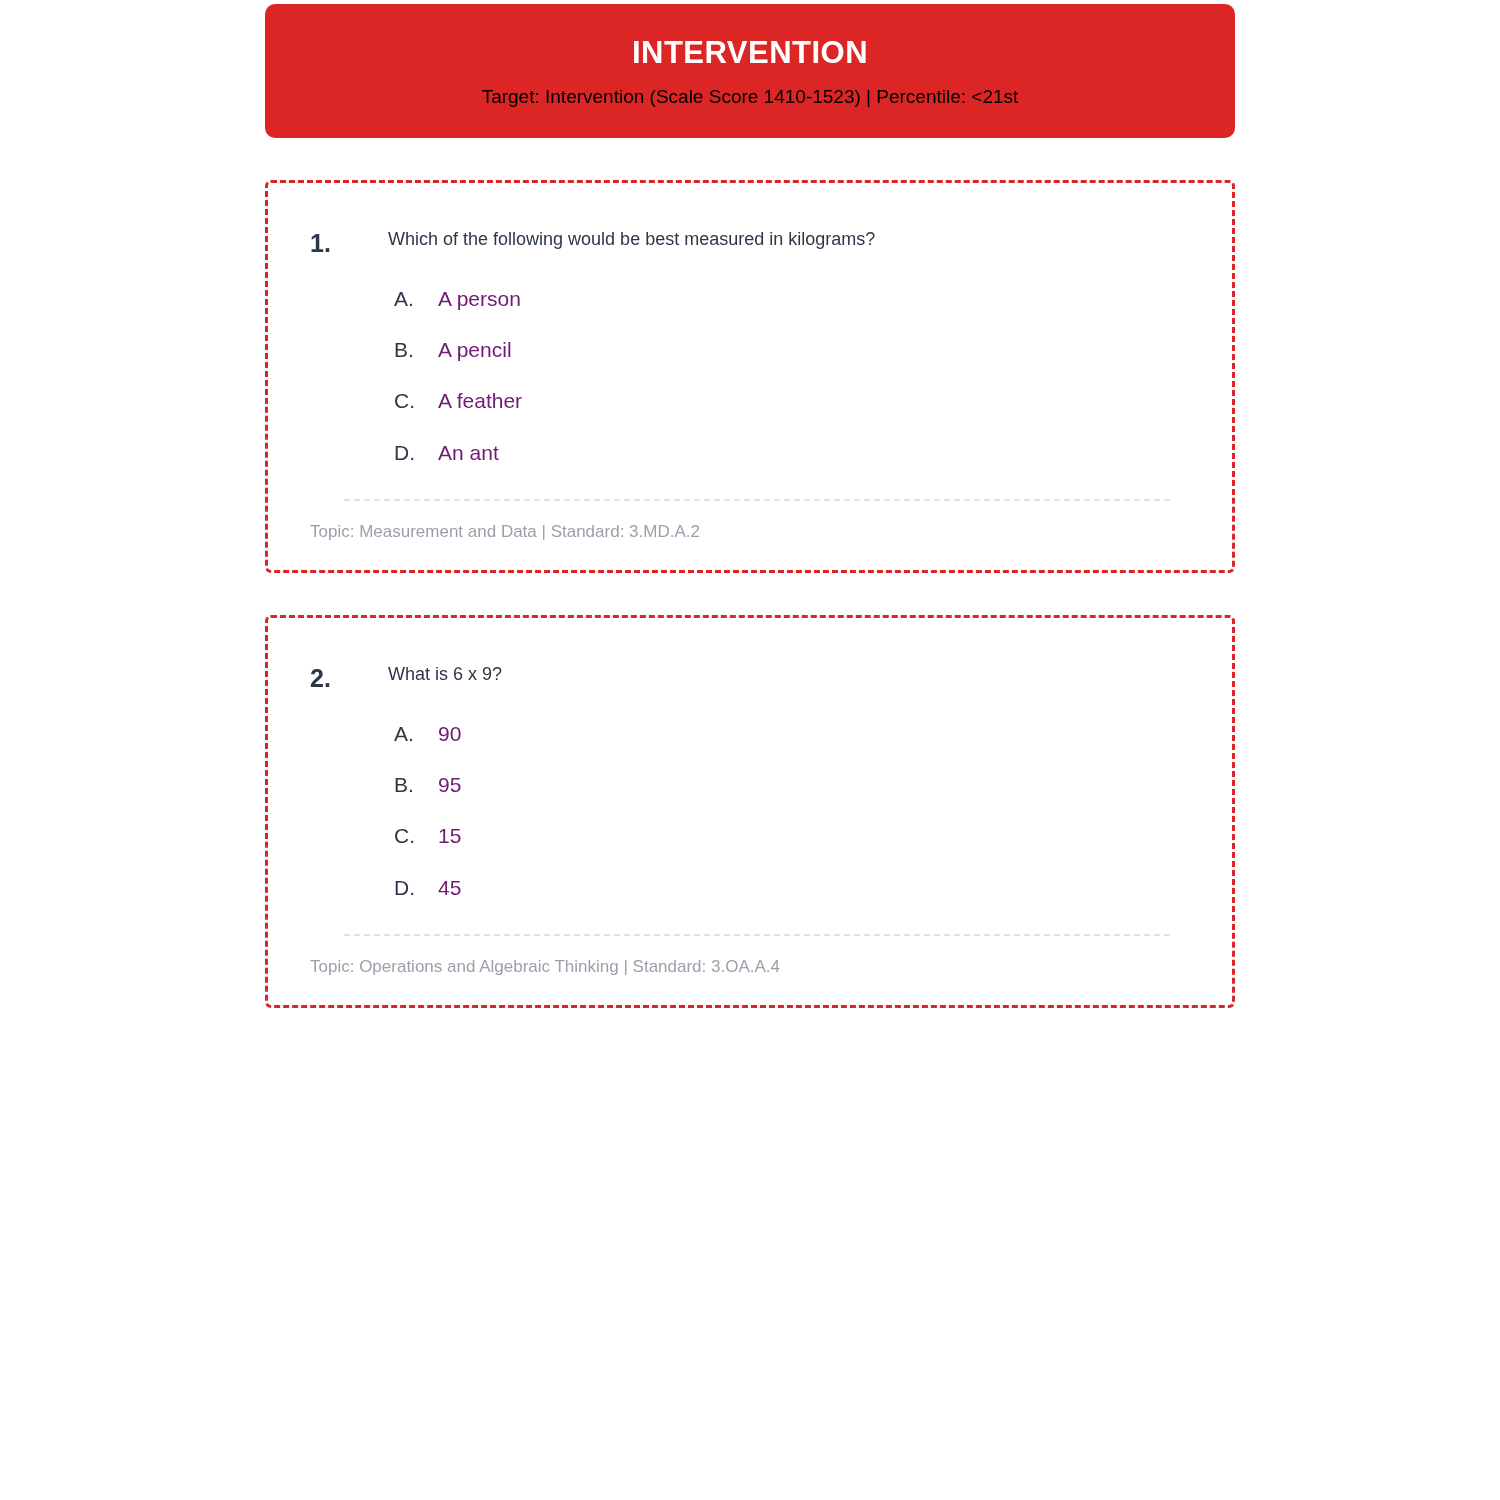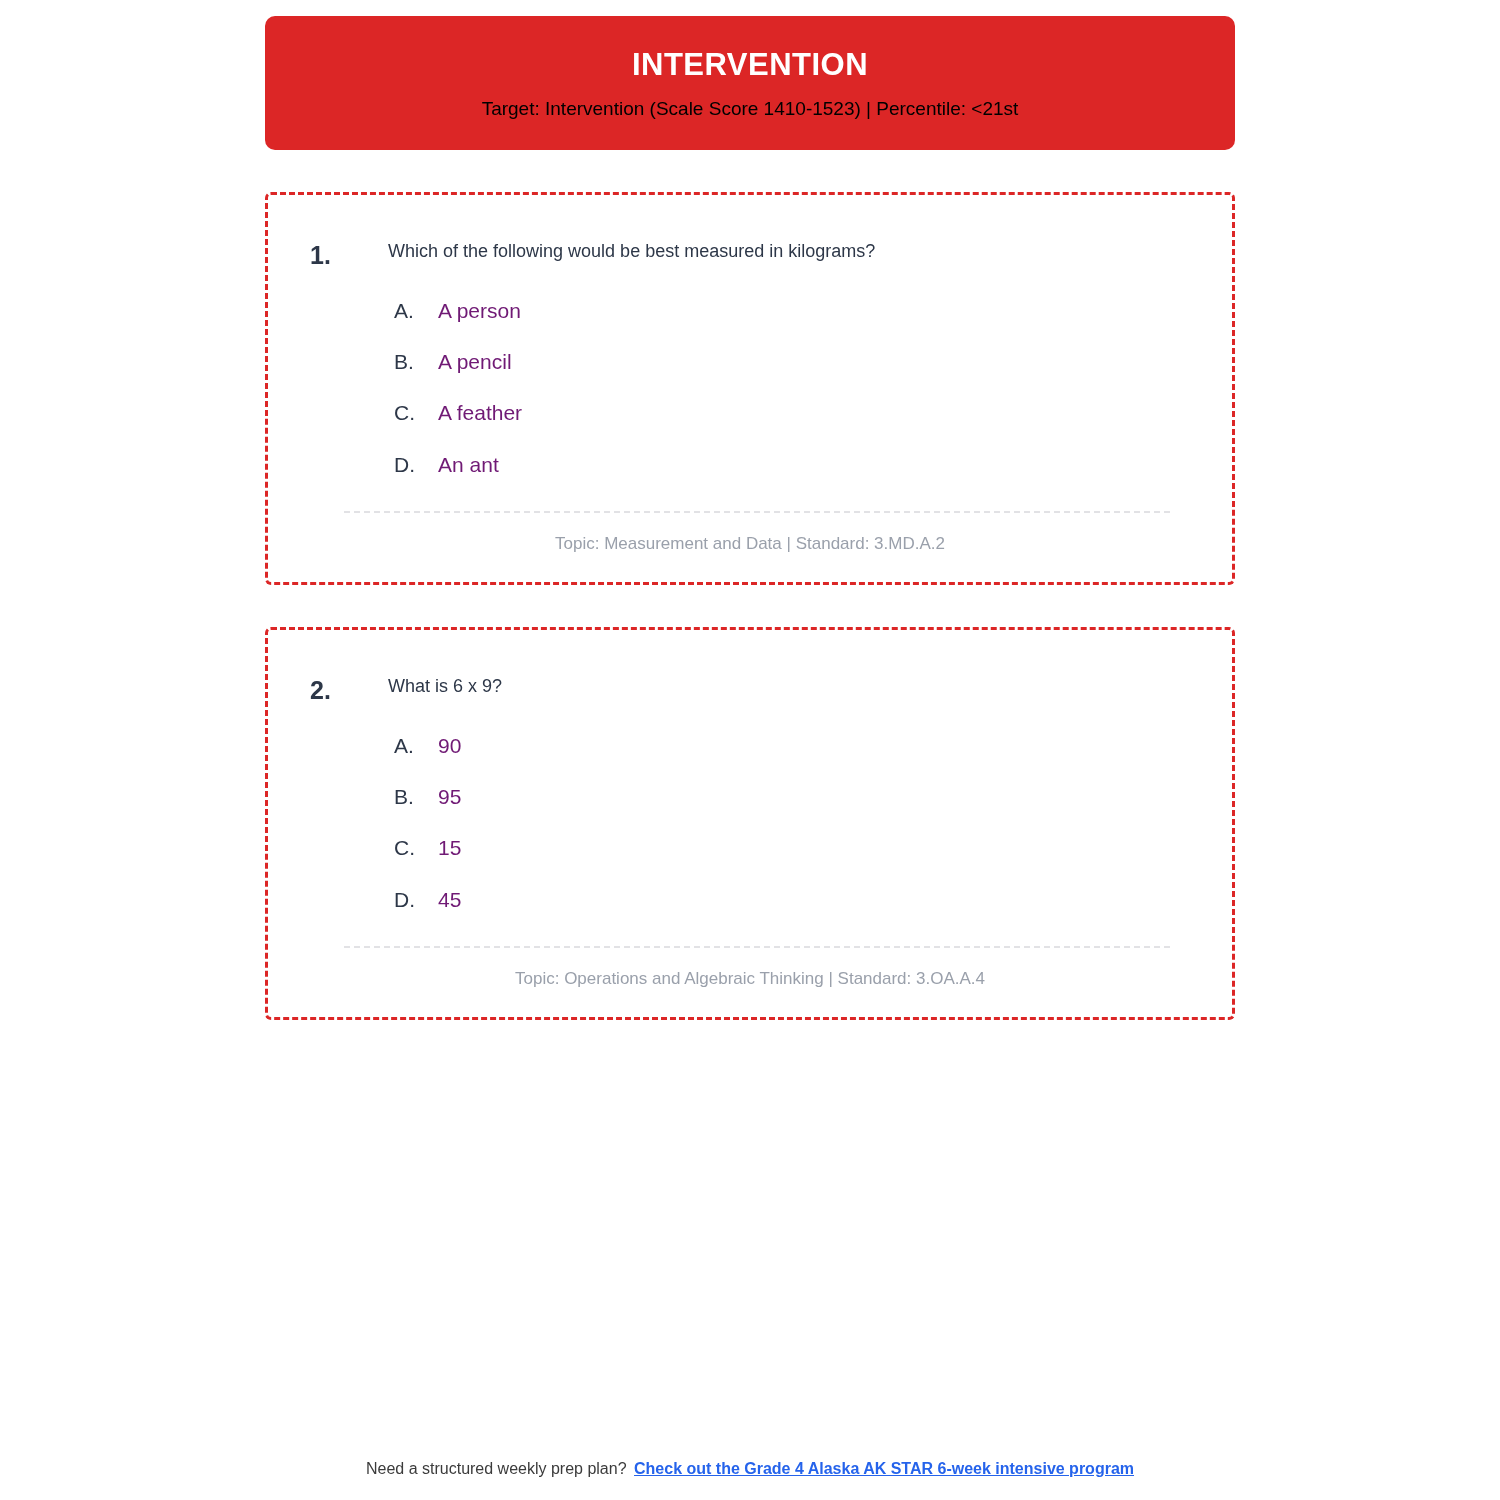--- a/index.html
+++ b/index.html
@@ -13,21 +13,21 @@
   }
   .page {
     position: relative;
     width: 1500px;
     height: 1500px;
     background: #ffffff;
   }
   .content {
     width: 970px;
     margin: 0 auto;
-    padding-top: 12px;
+    padding-top: 0px;
   }
 
   
   .banner {
     background: #DC2626;
     border-radius: 10px;
     padding: 30px 40px 28px 40px;
     text-align: center;
     margin-top: 4px;
   }
@@ -96,21 +96,20 @@
     color: #701a75;
     font-size: 21px;
     line-height: 1.35;
   }
   .meta-divider {
     border: none;
     border-top: 2px dashed #e2e2e5;
     margin: 32px 20px 0 34px;
   }
   .meta {
-    text-align: center;
     color: #9aa0ab;
     font-size: 17px;
     padding-top: 20px;
     line-height: 1.35;
   }
 
   
   .footer {
     position: absolute;
     left: 0;
@@ -187,17 +186,13 @@
           <span class="option-letter">D.</span>
           <span class="option-text">45</span>
         </li>
       </ul>
       <hr class="meta-divider">
       <div class="meta">Topic: Operations and Algebraic Thinking  |  Standard: 3.OA.A.4</div>
     </div>
 
   </div>
 
-  <div class="footer">
-    <span>Need a structured weekly prep plan?</span>
-    <a href="#" class="footer-link">Check out the Grade 4 Alaska AK STAR 6-week intensive program</a>
-  </div>
 </div>
 
 </body></html>

